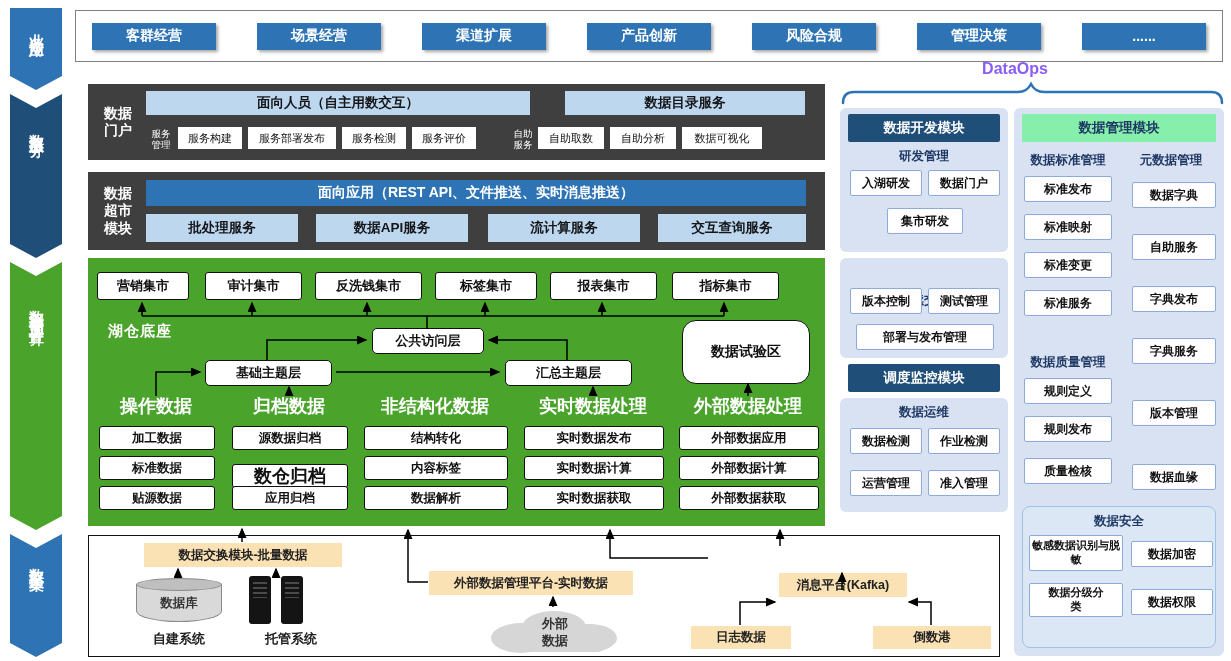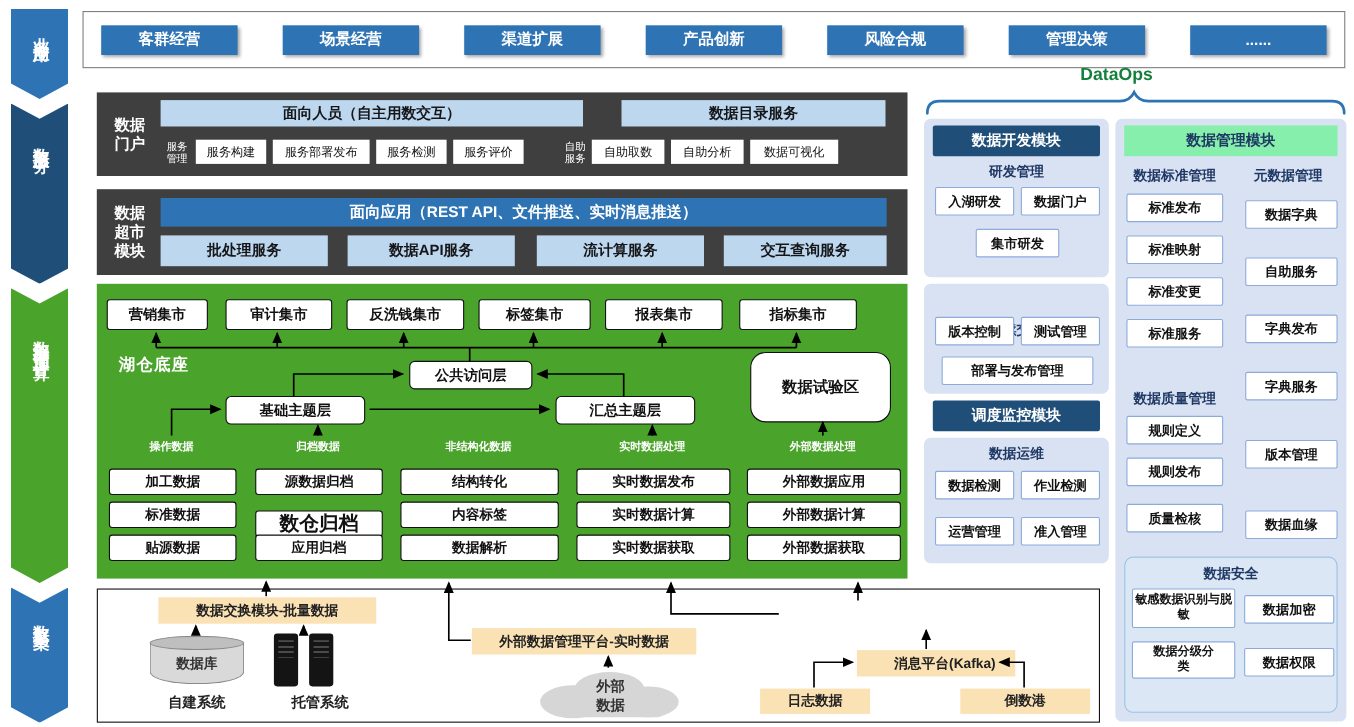--- a/index.html
+++ b/index.html
@@ -21,40 +21,40 @@
   .blk-title span{display:block;width:2.3em;text-align:center;}
   .ltbar{background:#bdd7ee;color:#15161a;font-weight:600;font-size:13.5px;}
   .bluebar{background:#2e74b5;color:#fff;font-weight:bold;font-size:14px;}
   .mini{background:#fff;color:#111;font-size:11px;}
   .wlabel{color:#fff;font-size:9.5px;line-height:1.2;}
   .wlabel span{display:block;width:2.1em;text-align:center;}
   .svc{background:#bdd7ee;color:#15161a;font-weight:bold;font-size:13.5px;}
   
   .greenblk{background:#4aa32a;}
   .wbox{background:#fff;border:1.5px solid #111;border-radius:3px;color:#111;font-weight:bold;font-size:13px;}
-  .gcol-h{color:#fff;font-weight:bold;font-size:10px;}
+  .gcol-h{color:#fff;font-weight:bold;font-size:18px;}
   .lake-label{color:#fff;font-weight:bold;font-size:15px;letter-spacing:1px;}
   
   .collectblk{background:#fff;border:1.5px solid #111;}
   .tan{background:#fbe2b4;color:#222;font-weight:bold;font-size:12.5px;}
   .lbl-dark{color:#222;font-weight:bold;font-size:13px;background:#fff;}
   .cyl-top{position:absolute;left:0;top:0;width:86px;height:13px;background:#bfbfbf;border:1px solid #8a8a8a;border-radius:50%;box-sizing:border-box;}
   .cyl-body{position:absolute;left:0;top:6px;width:86px;height:38px;background:#d9d9d9;border:1px solid #8a8a8a;border-top:none;border-radius:0 0 43px 43px / 0 0 11px 11px;box-sizing:border-box;}
   .cyl-label{position:absolute;left:0;top:17px;width:86px;text-align:center;font-size:12.5px;font-weight:bold;color:#333;}
   .towers{display:flex;gap:10px;}
   .tower{width:22px;height:48px;background:#141414;border-radius:3px;position:relative;}
   .tower::after{content:"";position:absolute;left:4px;right:4px;top:6px;height:16px;background:repeating-linear-gradient(#4a4a4a 0 2px,transparent 2px 5px);}
   
   .lpanel{background:#d9e2f3;border-radius:6px;}
   .dark-hdr{background:#1f4e79;color:#fff;font-weight:bold;font-size:13.5px;border-radius:2px;}
   .lt-hdr{background:#86efac;color:#1f3864;font-weight:bold;font-size:13.5px;}
   .plabel{color:#1f3864;font-weight:bold;font-size:12.5px;}
   .bbox{background:#fff;border:1px solid #8eaadb;border-radius:2px;color:#111;font-weight:bold;font-size:12px;line-height:1.25;}
   .secpanel{background:#dbe7f5;border:1px solid #9dc3e6;border-radius:8px;}
-  .dataops-label{color:#15803d;font-weight:bold;font-size:16px;}
+  .dataops-label{color:#8b5cf6;font-weight:bold;font-size:16px;}
   .overlay{pointer-events:none;}
 </style>
 </head>
 <body>
 
 <div id="canvas">
 
   <div class="abs chev flat" style="left:10px;top:8px;width:52px;height:82px;background:#2e74b5;">
     <div class="vtext">业务应用</div>
   </div>
@@ -170,21 +170,21 @@
 
     <div class="abs" style="left:390px;top:72px;width:150px;height:48px;">
       <svg width="150" height="48" viewBox="0 0 150 48">
         <ellipse cx="42" cy="30" rx="30" ry="15" fill="#d6d6d6"></ellipse>
         <ellipse cx="75" cy="19" rx="32" ry="16" fill="#d6d6d6"></ellipse>
         <ellipse cx="110" cy="30" rx="28" ry="14" fill="#d6d6d6"></ellipse>
         <rect x="24" y="26" width="104" height="18" rx="9" fill="#d6d6d6"></rect>
       </svg>
       <div class="abs flexc" style="left:58px;top:6px;width:36px;height:38px;font-size:13px;font-weight:bold;color:#333;line-height:1.3;">外部数据</div>
     </div>
-    <div class="abs tan flexc" style="left:690px;top:55px;width:128px;height:24px;padding-left:16px;">消息平台(Kafka)</div>
+    <div class="abs tan flexc" style="left:690px;top:37px;width:128px;height:24px;">消息平台(Kafka)</div>
     <div class="abs tan flexc" style="left:602px;top:90px;width:100px;height:23px;">日志数据</div>
     <div class="abs tan flexc" style="left:784px;top:90px;width:118px;height:23px;">倒数港</div>
   </div>
 
   <div class="abs dataops-label flexc" style="left:960px;top:58px;width:110px;height:22px;">DataOps</div>
 
   <div class="abs" style="left:840px;top:108px;width:168px;height:404px;">
     <div class="abs lpanel" style="left:0;top:0;width:168px;height:144px;">
       <div class="abs dark-hdr flexc" style="left:8px;top:6px;width:152px;height:28px;">数据开发模块</div>
       <div class="abs plabel flexc" style="left:0;top:38px;width:168px;height:20px;">研发管理</div>

